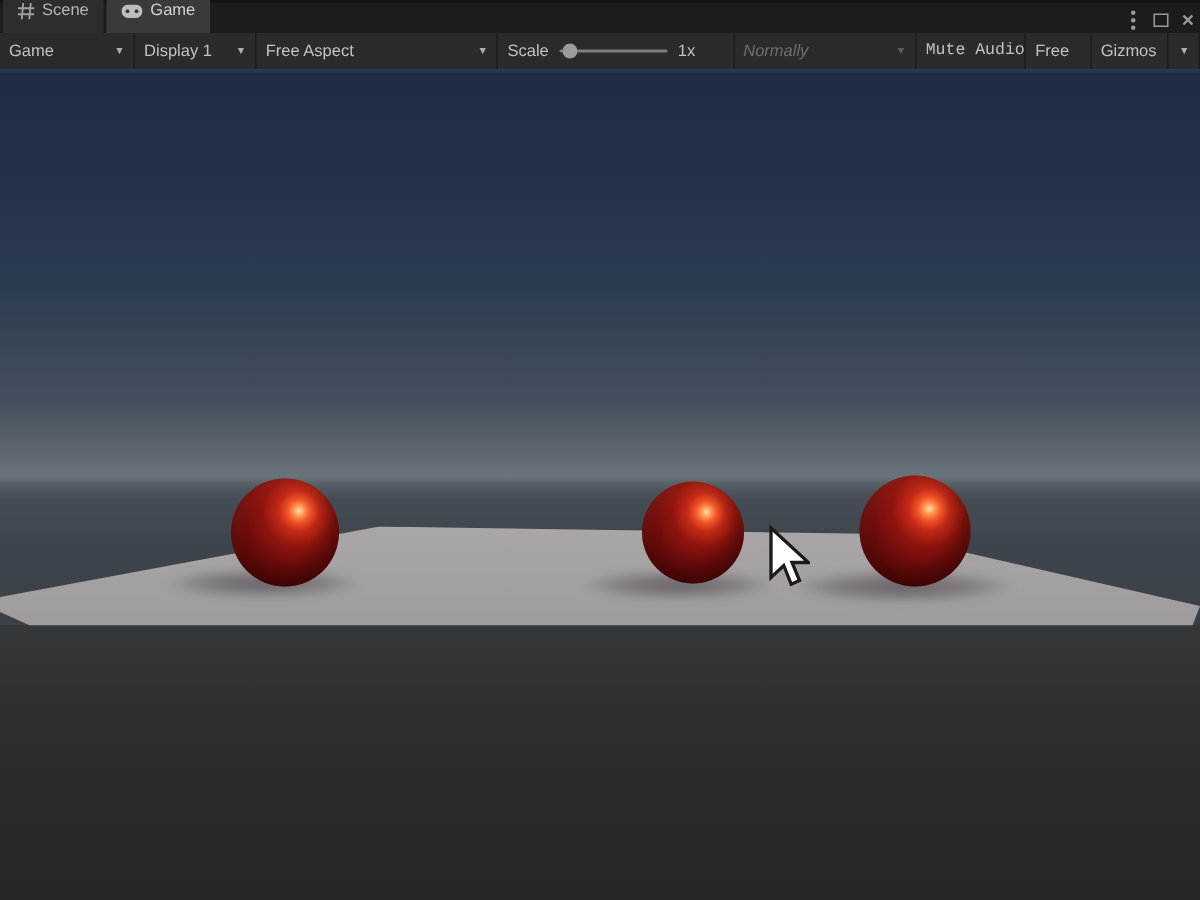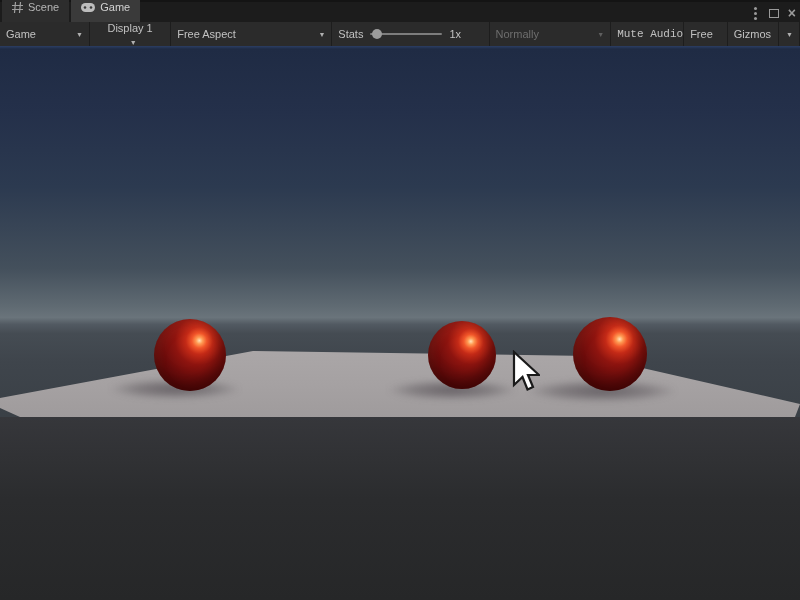--- a/index.html
+++ b/index.html
@@ -16,24 +16,24 @@
   .kebab { width:3px; height:3px; border-radius:50%; background:#9a9a9a; box-shadow:0 -5px 0 #9a9a9a, 0 5px 0 #9a9a9a; margin:0 3px; }
   .maxbox { width:10px; height:9px; border:1px solid #9a9a9a; }
   .closex { color:#9a9a9a; font-size:14px; line-height:14px; font-weight:bold; }
 
   
   .toolbar { height:24px; background:#2b2b2b; display:flex; align-items:stretch; font-size:11px; color:#c2c2c2; flex:0 0 24px; }
   .titem { display:flex; align-items:center; padding:0 6px; border-right:1px solid #1d1d1d; white-space:nowrap; }
   .titem .arrow { font-size:7px; color:#b0b0b0; margin-left:6px; }
   .dd { justify-content:space-between; }
   .w-game { width:91px; }
-  .w-display { width:82px;flex-direction:column; }
+  .w-display { width:82px; }
   .w-aspect { width:163px;text-align:right; }
   .w-scale { width:158px; border-right:none; gap:7px; }
-  .w-normally { width:124px; border-left:1px solid #1d1d1d; color:#6e6e6e; }
+  .w-normally { width:124px; border-left:1px solid #1d1d1d; color:#6e6e6e;font-style:italic; }
   .w-normally .arrow { color:#5f5f5f; }
   .w-mute { width:73px;font-family:Liberation Mono, monospace; }
   .w-stats { width:44px; }
   .w-gizmos { flex:1; justify-content:space-between; }
   .w-gizmos .arrow { border-left:1px solid #1d1d1d; padding-left:7px; margin-left:7px; height:100%; display:flex; align-items:center; }
   .slider { position:relative; width:72px; height:10px; }
   .slider .track { position:absolute; top:4px; left:0; width:100%; height:2px; background:#7d7d7d; border-radius:1px; }
   .slider .knob { position:absolute; top:0; left:2px; width:10px; height:10px; border-radius:50%; background:#9b9b9b; }
 
   
@@ -103,21 +103,21 @@
     </div>
     <div class="titem dd w-display">
       <span>Display 1</span>
       <span class="arrow">▼</span>
     </div>
     <div class="titem dd w-aspect">
       <span>Free Aspect</span>
       <span class="arrow">▼</span>
     </div>
     <div class="titem w-scale">
-      <span>Stats</span>
+      <span>Scale</span>
       <span class="slider">
         <span class="track"></span>
         <span class="knob"></span>
       </span>
       <span>1x</span>
     </div>
     <div class="titem dd w-normally">
       <span>Normally</span>
       <span class="arrow">▼</span>
     </div>

